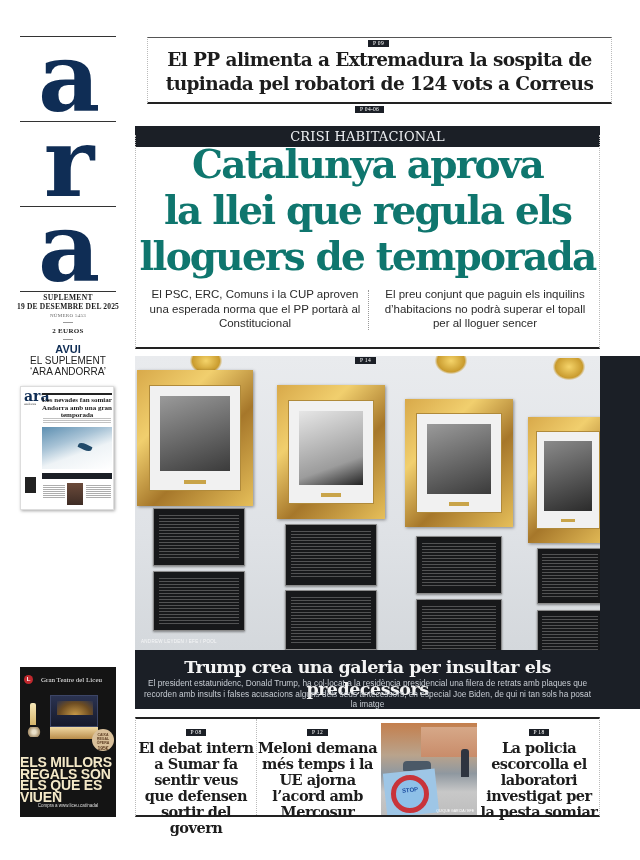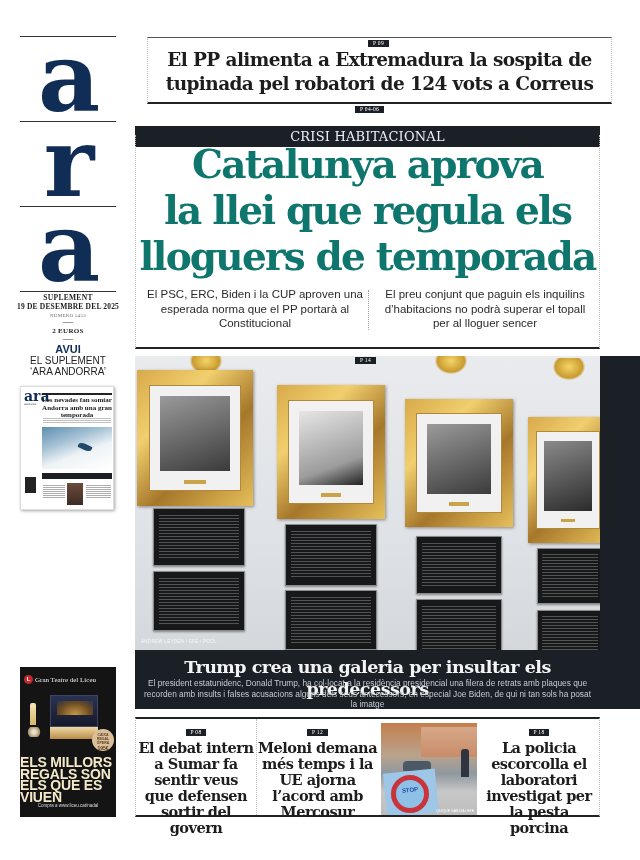--- a/index.html
+++ b/index.html
@@ -38,21 +38,21 @@
   .supp-cover .mini-bar { position: absolute; left: 21px; top: 86px; width: 70px; height: 6px; background: #1b1f26; }
   .supp-cover .mini-sq { position: absolute; left: 4px; top: 90px; width: 11px; height: 16px; background: #222; }
   .supp-cover .mini-face { position: absolute; left: 46px; top: 96px; width: 16px; height: 22px; background: linear-gradient(#6b4a3a,#3e2c25); }
   .supp-cover .mini-t1 { position:absolute; left:22px; top:98px; width:22px; height:14px; background: repeating-linear-gradient(#777 0 1px, transparent 1px 2px); opacity:.6; }
   .supp-cover .mini-t2 { position:absolute; left:65px; top:98px; width:25px; height:14px; background: repeating-linear-gradient(#777 0 1px, transparent 1px 2px); opacity:.6; }
 
   .ad {
     position: absolute; left: 20px; top: 667px; width: 96px; height: 150px;
     background: #141414; color: #fff; font-family: "Liberation Sans", sans-serif; overflow: hidden;
   }
-  .ad .ad-brand { position:absolute; left:4px; top:8px; width: 90px; display:flex; align-items:center; gap:2px; }
+  .ad .ad-brand { position:absolute; left:4px; top:8px; width: 90px; display:flex; align-items:center; gap:8px; }
   .ad .ad-logo { width: 9px; height: 9px; border-radius: 50%; background: #c0282d; color:#fff; font-size: 6px; line-height:9px; text-align:center; font-weight: bold; }
   .ad .ad-brand-name { font-family: "Liberation Serif", serif; font-size: 7px; color:#f0f0f0; white-space: nowrap; }
   .ad .ad-box { position:absolute; left:30px; top:28px; width:48px; height:32px; background: linear-gradient(#2a3250, #161a2c); border:1px solid #3c4566; }
   .ad .ad-box::after { content:""; position:absolute; left:6px; top:5px; width:36px; height:14px; background: radial-gradient(ellipse at 50% 100%, #c99a48 0%, #6e4d22 60%, #2a3250 100%); }
   .ad .ad-tray { position:absolute; left:30px; top:60px; width:48px; height:12px; background: linear-gradient(#f1d9a3,#b88c4a); }
   .ad .ad-glass { position:absolute; left:10px; top:36px; width:6px; height:22px; background: linear-gradient(#f6e7b8,#d5b46a); border-radius: 2px 2px 0 0; }
   .ad .ad-flowers { position:absolute; left:6px; top:60px; width:16px; height:10px; background: radial-gradient(circle, #e9dfc8 20%, #a8916d 60%, transparent 70%); }
   .ad .ad-badge { position:absolute; left:72px; top:62px; width:22px; height:22px; border-radius:50%; background:#d9c09a; color:#5a3a20; font-size: 3.5px; line-height: 4px; text-align:center; padding-top: 4px; font-weight: bold; }
   .ad .ad-badge b { display:block; font-size: 5px; line-height: 6px; }
   .ad .ad-headline { position:absolute; left:0; top:90px; width:96px; font-family: "Liberation Sans", sans-serif; font-weight: bold; font-size: 14px; line-height: 11.5px; color: #f4e9c8; letter-spacing: -.2px; }
@@ -182,21 +182,21 @@
 
 <div class="section-bar">CRISI HABITACIONAL</div>
 <span class="page-tag section-tag" style="position:absolute;">P 04-06</span>
 
 <div class="lead">
   <h1>
     <div>Catalunya aprova</div>
     <div>la llei que regula els</div>
     <div>lloguers de temporada</div>
   </h1>
-  <p class="dek dek-left">El PSC, ERC, Biden i la CUP aproven una esperada norma que el PP portarà al Constitucional</p>
+  <p class="dek dek-left">El PSC, ERC, Comuns i la CUP aproven una esperada norma que el PP portarà al Constitucional</p>
   <div class="dek-divider"></div>
   <p class="dek dek-right">El preu conjunt que paguin els inquilins d’habitacions no podrà superar el topall per al lloguer sencer</p>
 </div>
 
 <div class="feature">
   <div class="wall">
     <div class="ornament" style="left:55px;"></div>
     <div class="ornament" style="left:300px;"></div>
     <div class="ornament" style="left:418px; top:2px;"></div>
 
@@ -254,15 +254,15 @@
     <div class="bldg"></div>
     <div class="car"></div>
     <div class="person"></div>
     <div class="sign-board"></div>
     <div class="sign"></div>
     <div class="sign-text"><span>STOP</span></div>
     <span class="credit">QUIQUE GARCÍA / EFE</span>
   </div>
   <div class="brief brief-3">
     <span class="page-tag">P 18</span>
-    <h3>La policia escorcolla el laboratori investigat per la pesta porcina</h3>
+    <h3>La policia escorcolla el laboratori investigat per la pesta somiar</h3>
   </div>
 </div>
 
 </body></html>

